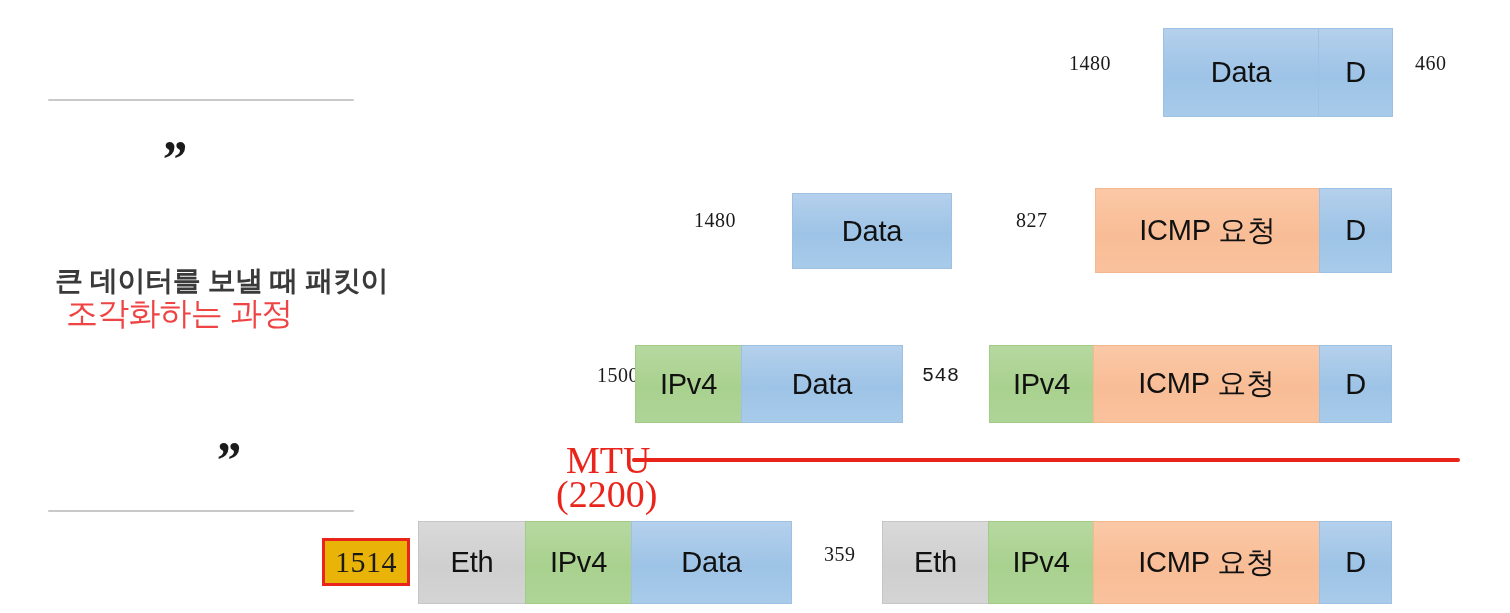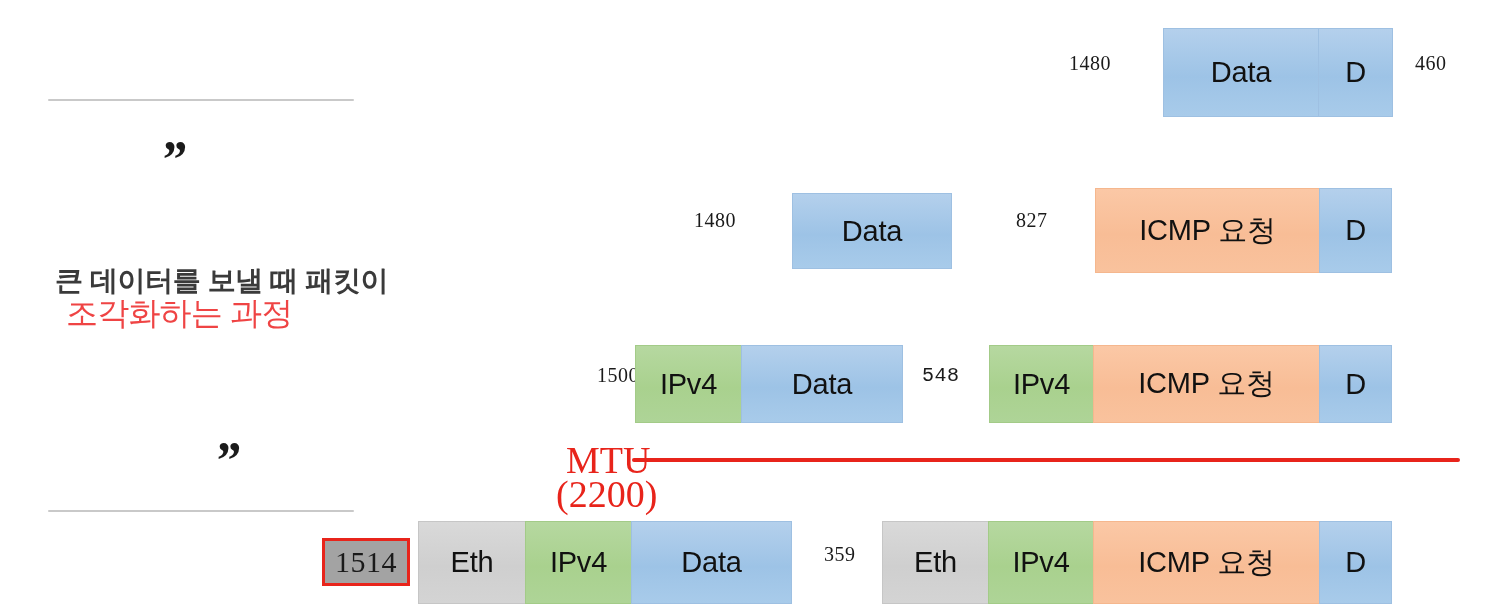--- a/index.html
+++ b/index.html
@@ -105,21 +105,21 @@
     white-space: nowrap;
   }
 
   #size-1514 {
     position: absolute;
     box-sizing: border-box;
     display: flex;
     align-items: center;
     justify-content: center;
     border: 3px solid #e8241b;
-    background: #a3a3a3;
+    background: #eab308;
     font-size: 30px;
     font-family: "Liberation Serif", "DejaVu Serif", serif;
     color: #1a1a1a;
     letter-spacing: 0.5px;
   }
 
   
   #mtu-line {
     position: absolute;
     left: 632px;

